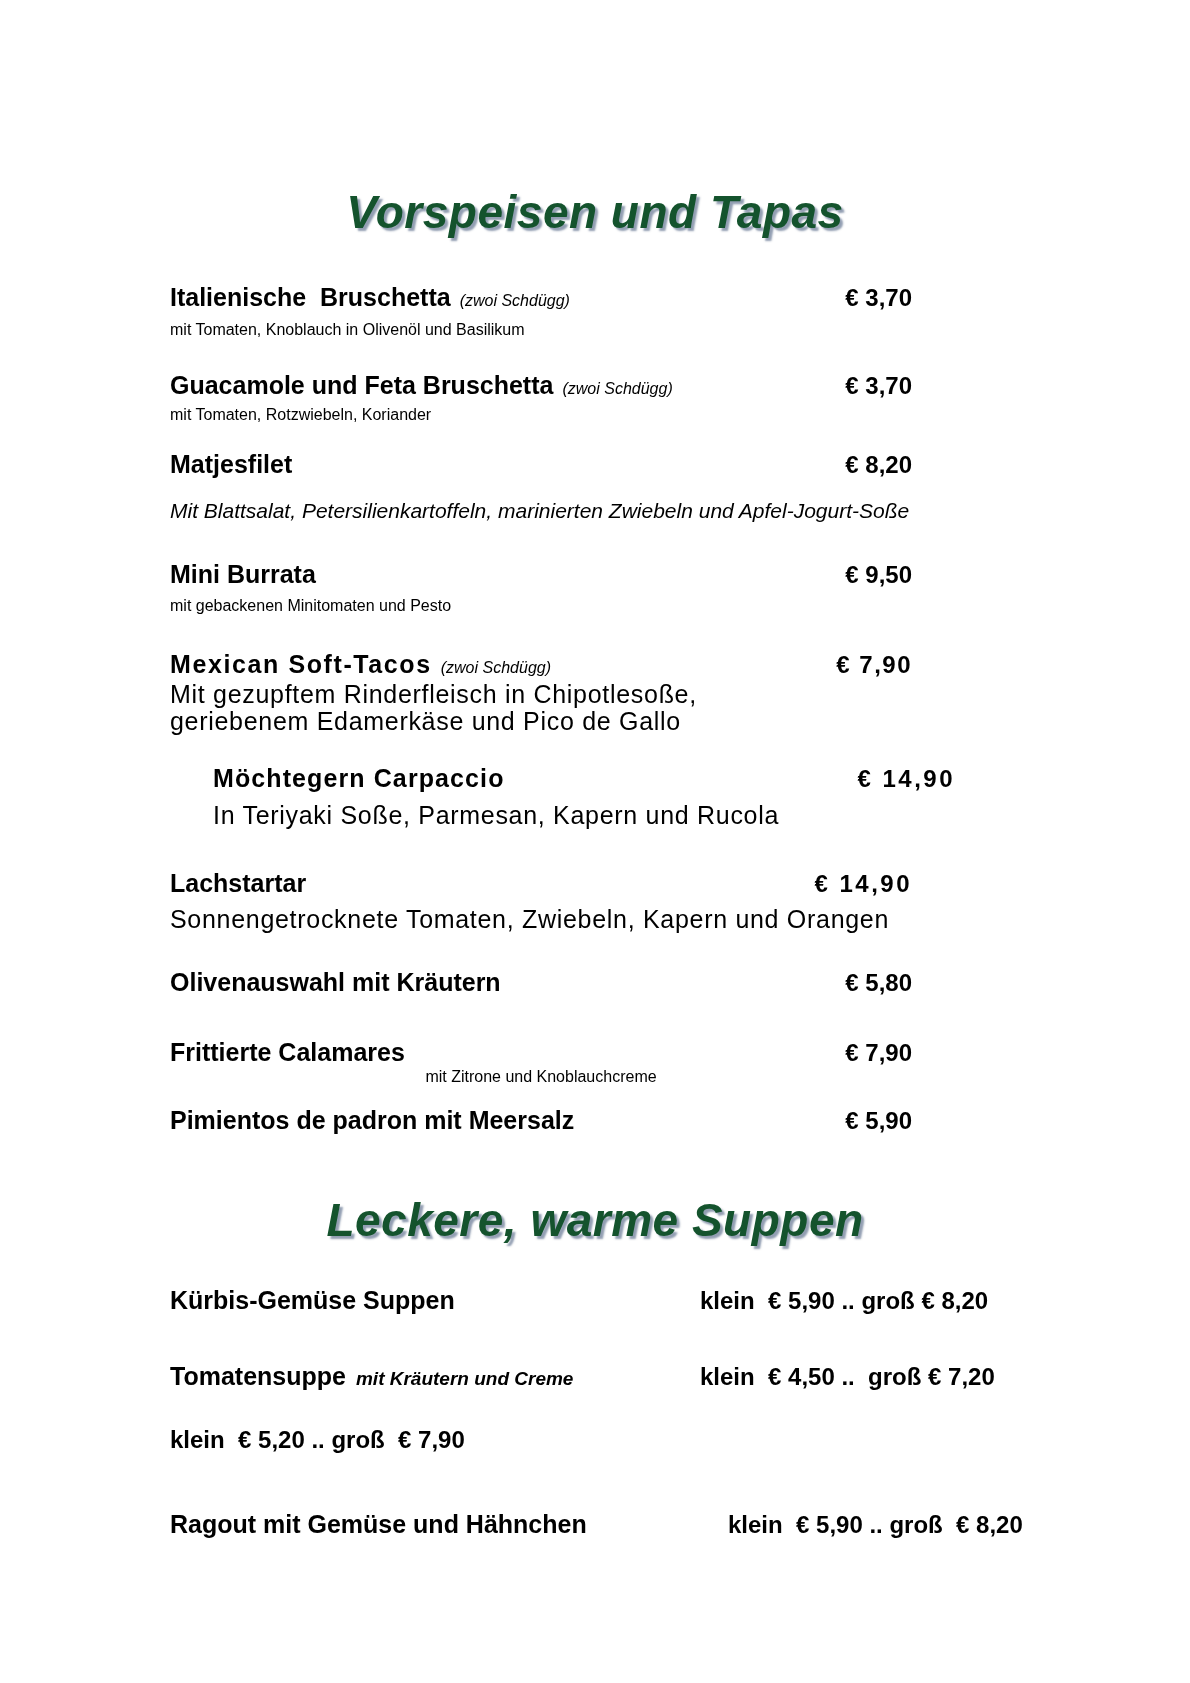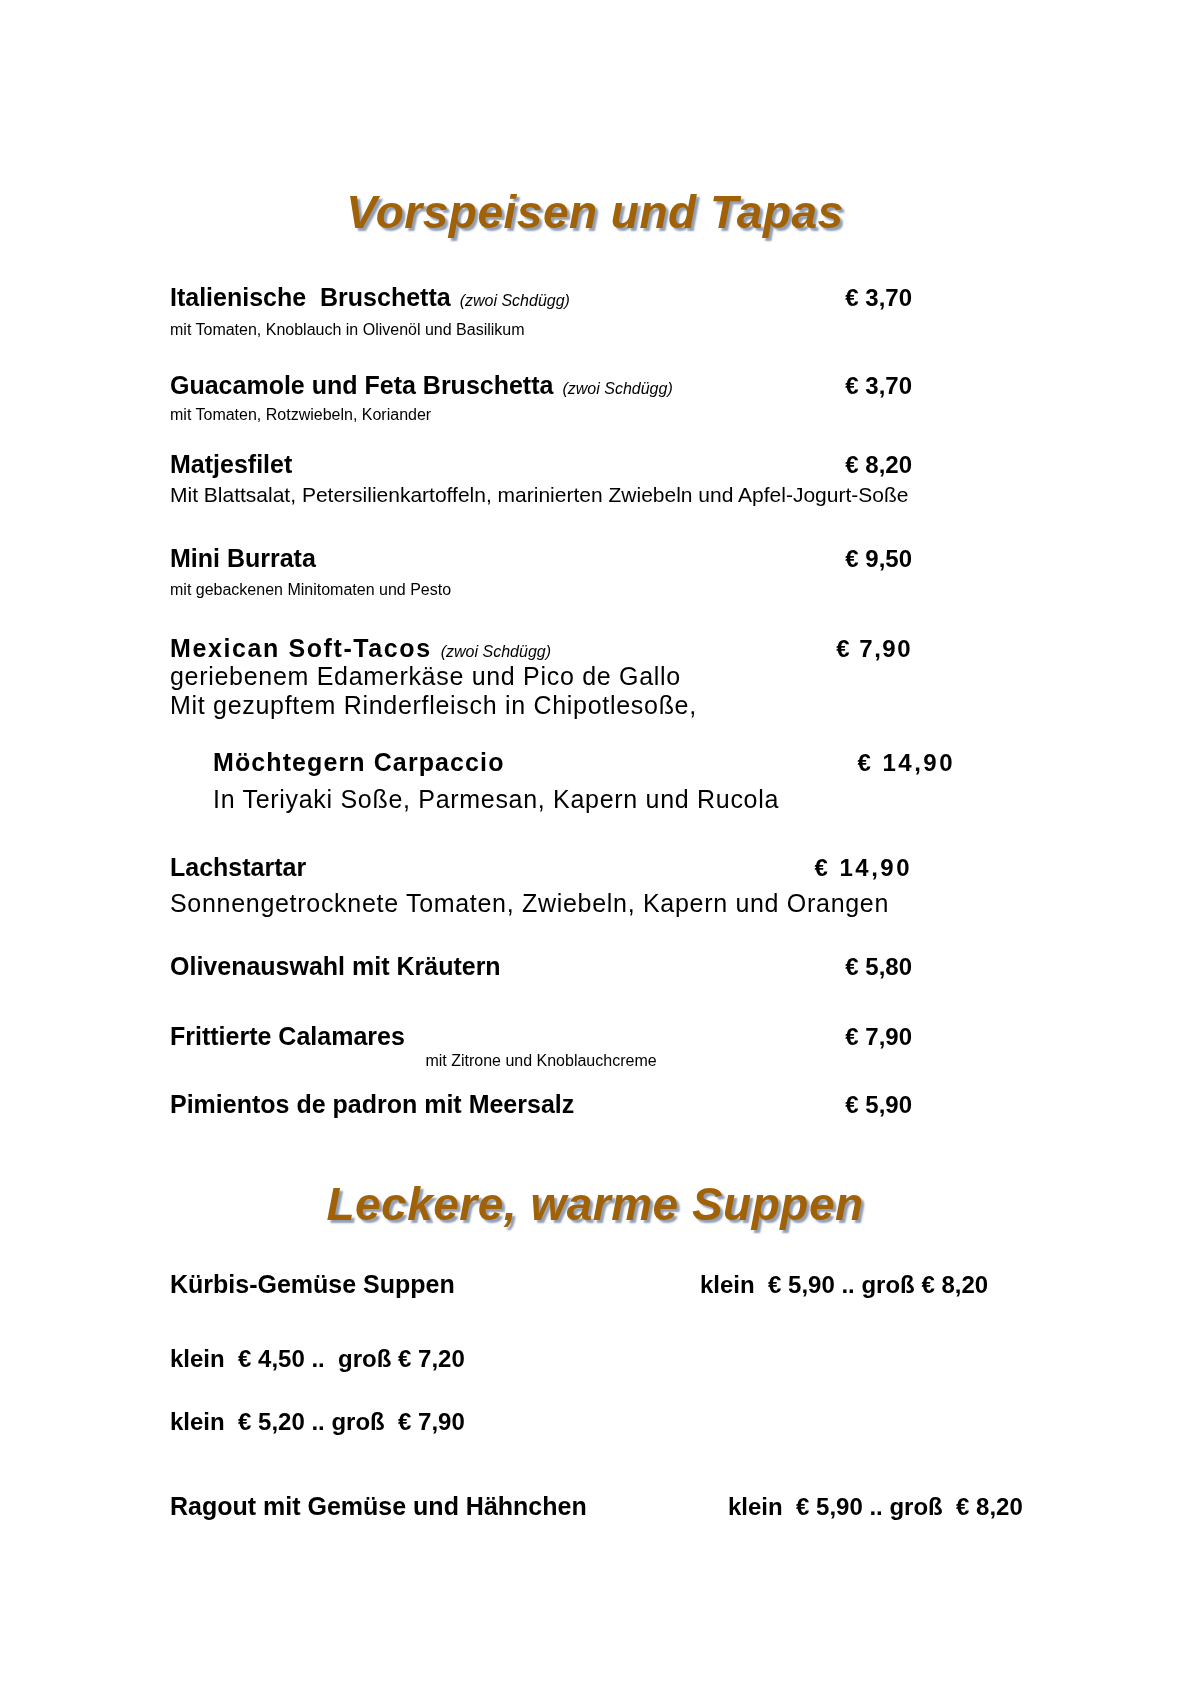--- a/index.html
+++ b/index.html
@@ -10,21 +10,21 @@
   }
   .page{width:1190px;height:1683px;background:#fff;}
   .content{margin-left:170px;width:880px;}
 
   .section-title{
     width:850px;
     text-align:center;
     font-size:46px;
     font-weight:bold;
     font-style:italic;
-    color:#a16207;
+    color:#14532d;
     letter-spacing:0.5px;
     line-height:1.2;
     text-shadow:3px 3px 2px rgba(38,61,102,0.5);
     white-space:pre;
   }
 
   
   .vp-item{width:742px;}
   .vp-head{display:flex;align-items:baseline;width:742px;}
   .vp-name{font-size:25px;font-weight:bold;line-height:1.2;white-space:pre;}
@@ -68,39 +68,39 @@
         <span class="vp-price">€ 3,70</span>
       </div>
       <div class="vp-desc" style="margin-top:5px;">mit Tomaten, Rotzwiebeln, Koriander</div>
     </div>
 
     <div class="vp-item" style="margin-top:24px;">
       <div class="vp-head">
         <span class="vp-name">Matjesfilet</span>
         <span class="vp-price">€ 8,20</span>
       </div>
-      <div class="vp-desc desc-small" style="margin-top:4px;">Mit Blattsalat, Petersilienkartoffeln, marinierten Zwiebeln und Apfel-Jogurt-Soße</div>
+      <div class="vp-desc desc-small" style="margin-top:20px;font-style:italic;">Mit Blattsalat, Petersilienkartoffeln, marinierten Zwiebeln und Apfel-Jogurt-Soße</div>
     </div>
 
     <div class="vp-item" style="margin-top:36px;">
       <div class="vp-head">
         <span class="vp-name">Mini Burrata</span>
         <span class="vp-price">€ 9,50</span>
       </div>
       <div class="vp-desc" style="margin-top:7px;">mit gebackenen Minitomaten und Pesto</div>
     </div>
 
     <div class="vp-item" style="margin-top:33px;">
       <div class="vp-head">
         <span class="vp-name name-wide">Mexican Soft-Tacos</span>
         <span class="vp-note">(zwoi Schdügg)</span>
         <span class="vp-price price-wide-sm">€ 7,90</span>
       </div>
+      <div class="vp-desc desc-wide" style="margin-top:2px;">Mit gezupftem Rinderfleisch in Chipotlesoße,</div>
       <div class="vp-desc desc-wide">geriebenem Edamerkäse und Pico de Gallo</div>
-      <div class="vp-desc desc-wide" style="margin-top:2px;">Mit gezupftem Rinderfleisch in Chipotlesoße,</div>
     </div>
 
     <div class="vp-item" style="margin-top:27px;margin-left:43px;">
       <div class="vp-head">
         <span class="vp-name name-wide2">Möchtegern Carpaccio</span>
         <span class="vp-price price-wide">€ 14,90</span>
       </div>
       <div class="vp-desc desc-wide" style="margin-top:9px;">In Teriyaki Soße, Parmesan, Kapern und Rucola</div>
     </div>
 
@@ -135,20 +135,21 @@
     </div>
 
     <div class="section-title" style="margin-top:58px;">Leckere, warme Suppen</div>
 
     <div class="soup-row" style="margin-top:37px;">
       <span class="soup-name">Kürbis-Gemüse Suppen</span>
       <span class="soup-price">klein  € 5,90 .. groß € 8,20</span>
     </div>
 
     <div class="soup-row" style="margin-top:45px;">
+      <span class="soup-name" style="flex:0 0 530px;"><span>Tomatensuppe</span><span class="soup-note">mit Kräutern und Creme</span></span>
       <span class="soup-price">klein  € 4,50 ..  groß € 7,20</span>
     </div>
 
     <div class="soup-row" style="margin-top:35px;">
       <span class="soup-price">klein  € 5,20 .. groß  € 7,90</span>
     </div>
 
     <div class="soup-row" style="margin-top:54px;gap:13px;">
       <span class="soup-name" style="flex:0 0 545px;">Ragout mit Gemüse und Hähnchen</span>
       <span class="soup-price">klein  € 5,90 .. groß  € 8,20</span>

